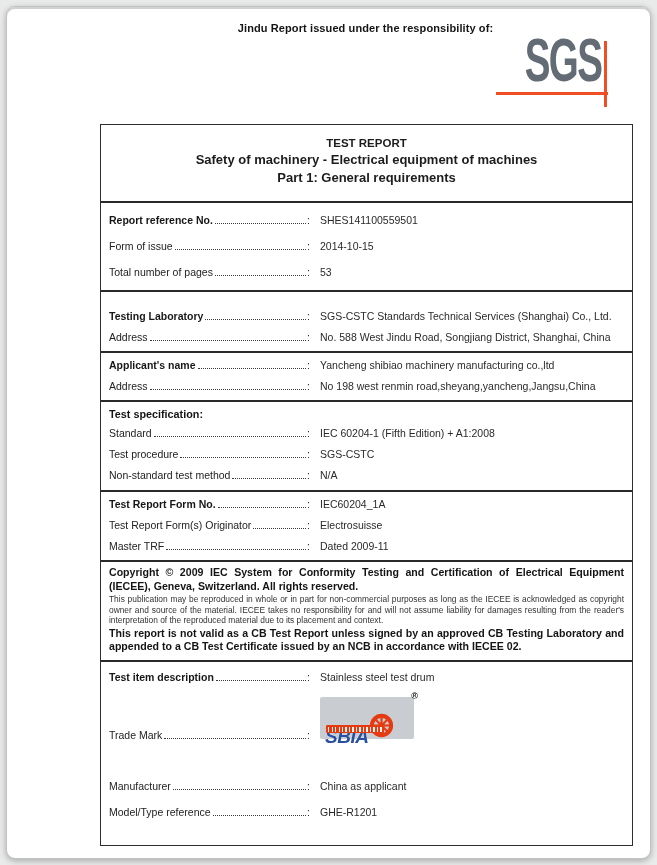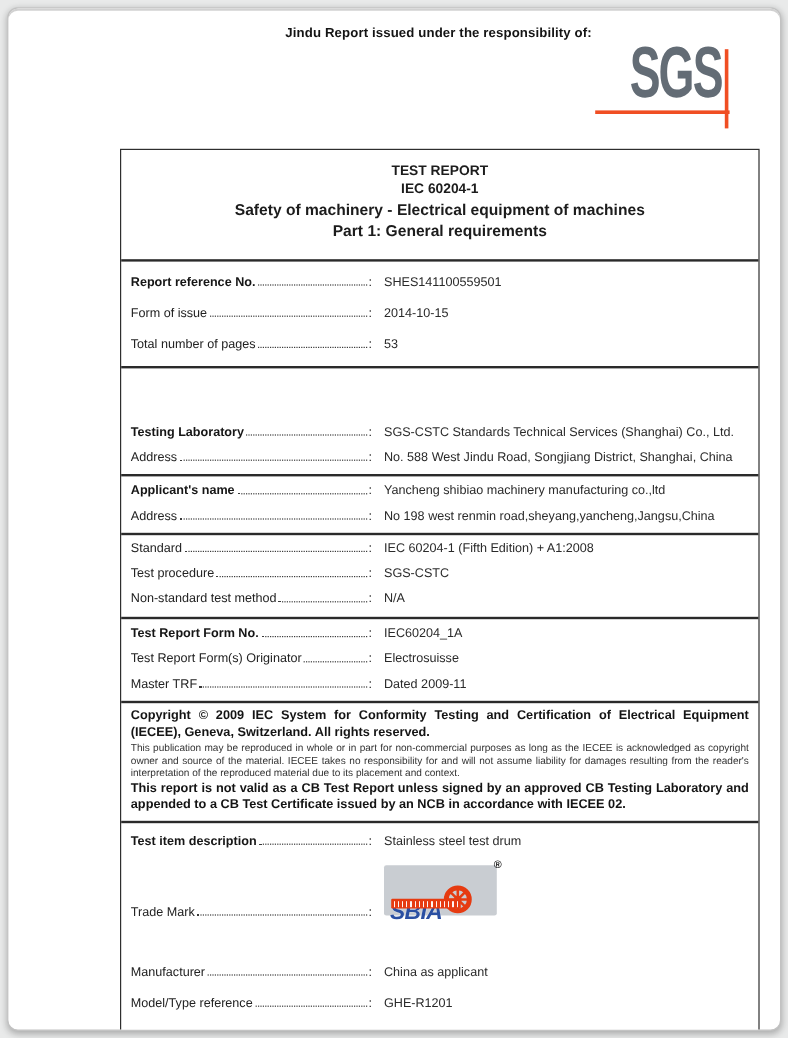--- a/index.html
+++ b/index.html
@@ -100,21 +100,20 @@
   <div class="issued-line">Jindu Report issued under the responsibility of:</div>
 
   <div class="sgs-word">SGS</div>
   <div class="sgs-hline"></div>
   <div class="sgs-vline"></div>
 
   <div class="rpt">
 
     <div class="sec title-block">
       <div class="title-sm">TEST REPORT</div>
-      <div class="title-sm">IEC 60204-1</div>
       <div class="title-lg">Safety of machinery - Electrical equipment of machines</div>
       <div class="title-lg">Part 1: General requirements</div>
     </div>
 
     <div class="sec" style="padding:4px 0 5px;">
       <div class="row tall">
         <span class="lbox">
             <span class="lbl b">Report reference No.</span>
             <span class="dots"></span>
             <span class="colon">:</span>
@@ -132,21 +131,21 @@
       <div class="row tall">
         <span class="lbox">
             <span class="lbl">Total number of pages</span>
             <span class="dots"></span>
             <span class="colon">:</span>
           </span>
         <span class="val">53</span>
       </div>
     </div>
 
-    <div class="sec" style="padding:2px 0 3px;margin-top:41px;">
+    <div class="sec" style="padding:14px 0 3px;">
       <div class="row">
         <span class="lbox">
             <span class="lbl b">Testing Laboratory</span>
             <span class="dots"></span>
             <span class="colon">:</span>
           </span>
         <span class="val">SGS-CSTC Standards Technical Services (Shanghai) Co., Ltd.</span>
       </div>
       <div class="row">
         <span class="lbox">
@@ -171,20 +170,21 @@
         <span class="lbox">
             <span class="lbl">Address</span>
             <span class="dots"></span>
             <span class="colon">:</span>
           </span>
         <span class="val">No 198 west renmin road,sheyang,yancheng,Jangsu,China</span>
       </div>
     </div>
 
     <div class="sec" style="padding:1px 0 4px;">
+      <div class="spec-head">Test specification:</div>
       <div class="row">
         <span class="lbox">
             <span class="lbl">Standard</span>
             <span class="dots"></span>
             <span class="colon">:</span>
           </span>
         <span class="val">IEC 60204-1 (Fifth Edition) + A1:2008</span>
       </div>
       <div class="row">
         <span class="lbox">

